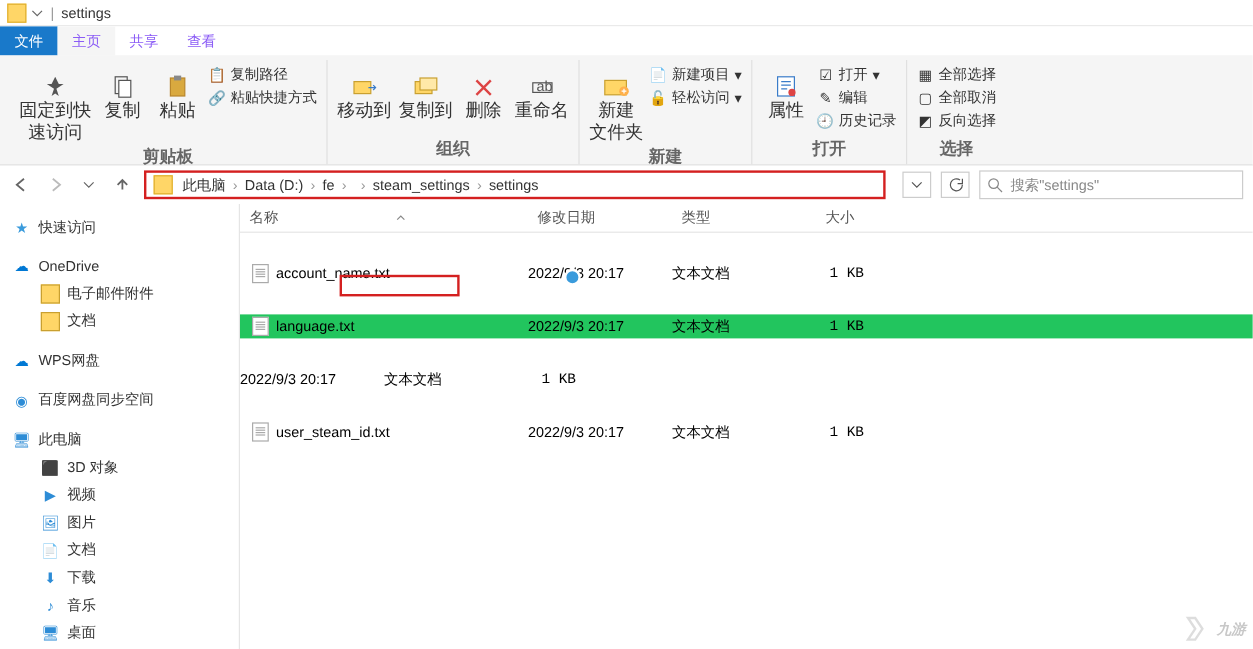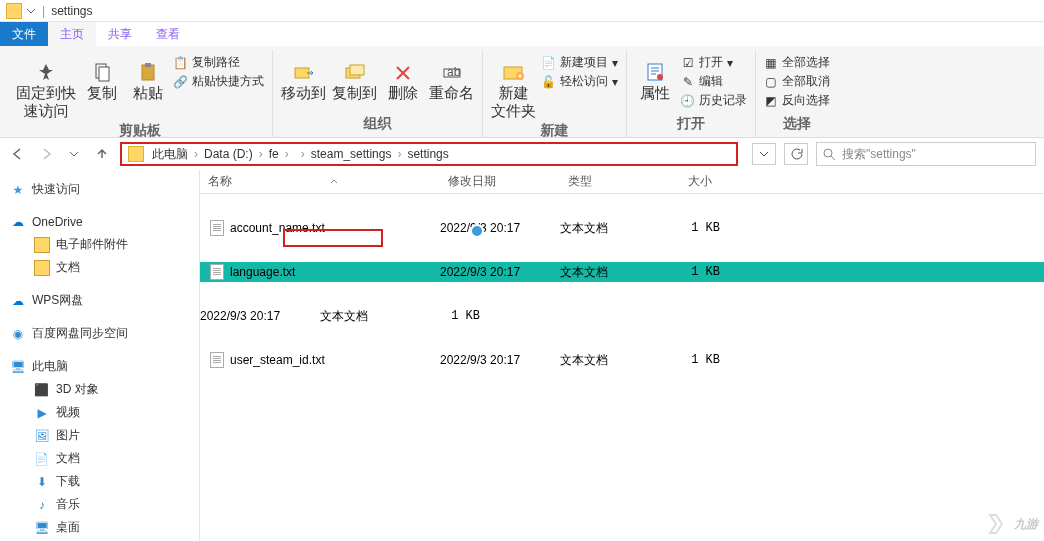--- a/index.html
+++ b/index.html
@@ -40,21 +40,21 @@
 .sb-ic{width:16px;height:16px;display:flex;align-items:center;justify-content:center;flex-shrink:0;}
 .main{flex:1;display:flex;flex-direction:column;}
 .col-head{height:24px;display:flex;align-items:center;border-bottom:1px solid #e5e5e5;color:#555;}
 .col-head>div{padding:0 8px;justify-content:center;}
 .c-name{width:240px;display:flex;align-items:center;gap:4px;}
 .c-date{width:120px;}
 .c-type{width:100px;}
 .c-size{width:60px;text-align:right;font-family:Liberation Mono, monospace;}
 .files{flex:1;}
 .frow{height:20px;display:flex;align-items:center;margin-top:24px;}
-.frow.selected{background:#14b8a6;}
+.frow.selected{background:#22c55e;}
 .frow .c-name{display:flex;align-items:center;gap:6px;}
 .file-ic{width:14px;height:16px;border:1px solid #aaa;background:#fff;position:relative;margin-left:10px;}
 .file-ic:before{content:"";position:absolute;top:3px;left:2px;right:2px;height:1px;background:#aaa;box-shadow:0 2px #aaa,0 4px #aaa,0 6px #aaa;}
 .hl-box{position:absolute;border:2px solid #d42020;pointer-events:none;}
 .hl-file{left:283px;top:229px;width:100px;height:18px;}
 .sync-ic{position:absolute;left:470px;top:224px;width:14px;height:14px;border-radius:50%;background:#3a9bdc;border:2px solid #fff;}
 .watermark{position:absolute;right:6px;bottom:4px;color:#c8c8c8;font-size:22px;font-style:italic;font-weight:bold;display:flex;align-items:center;gap:4px;}
 .watermark svg{opacity:.6;}
 </style>
 </head>

